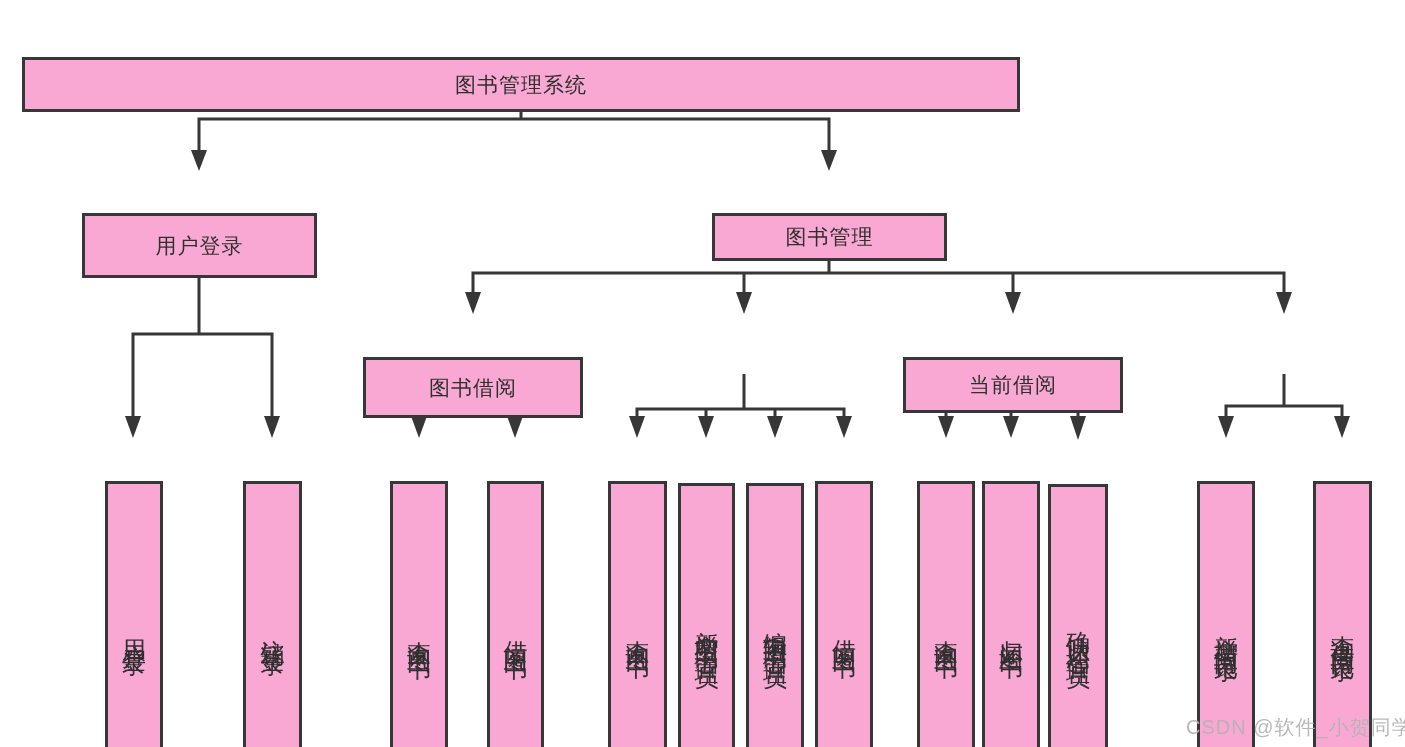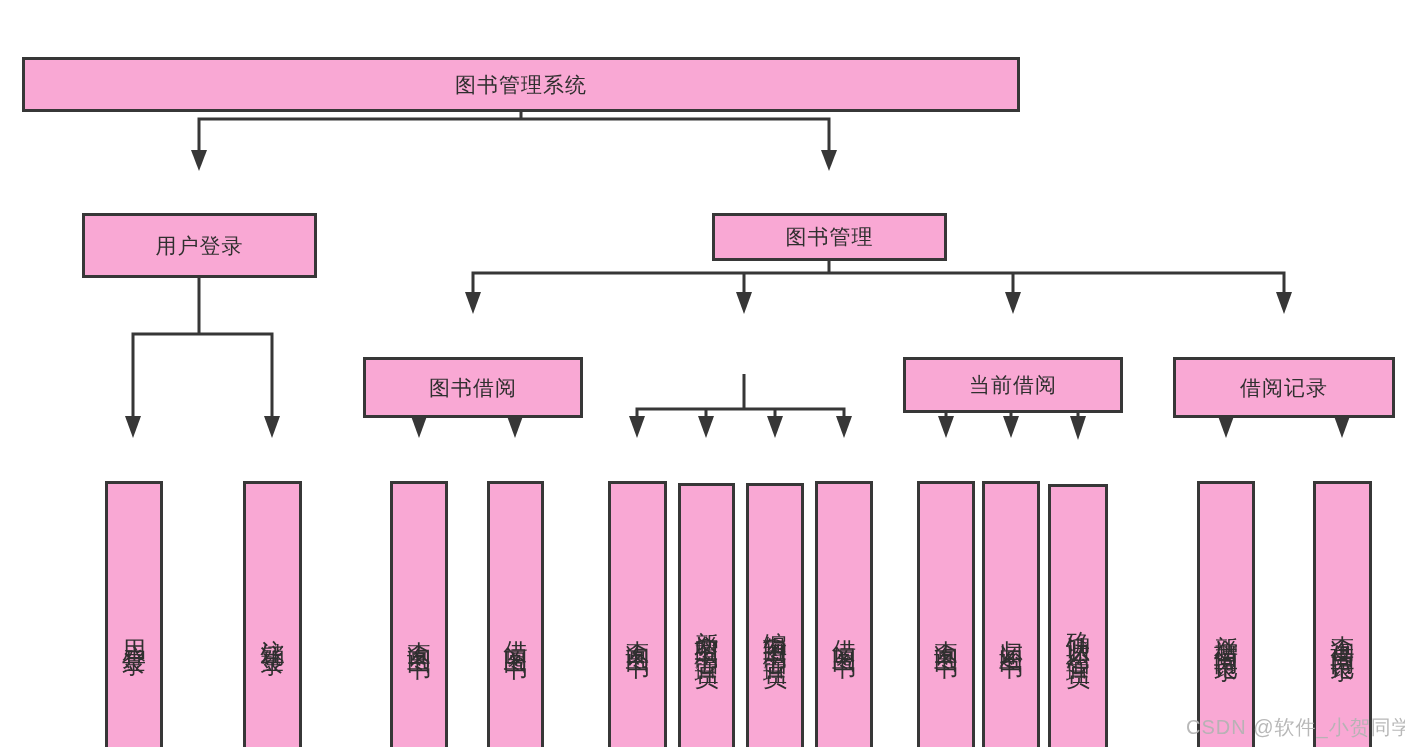--- a/index.html
+++ b/index.html
@@ -103,23 +103,20 @@
   <div class="node" style="left:712px;top:169px;width:235px;height:48px;">
     <span class="lbl">图书管理</span>
   </div>
 
   <div class="node" style="left:363px;top:313px;width:220px;height:61px;">
     <span class="lbl">图书借阅</span>
   </div>
   <div class="node" style="left:903px;top:313px;width:220px;height:56px;">
     <span class="lbl">当前借阅</span>
   </div>
-  <div class="node" style="left:1173px;top:313px;width:222px;height:61px;">
-    <span class="lbl">借阅记录</span>
-  </div>
 
   <div class="node leaf" style="left:105px;top:437px;width:58px;height:298px;">
     <span class="lbl">用户登录</span>
   </div>
   <div class="node leaf" style="left:243px;top:437px;width:59px;height:298px;">
     <span class="lbl">注销登录</span>
   </div>
 
   <div class="node leaf" style="left:390px;top:437px;width:58px;height:301px;">
     <span class="lbl">查询图书</span>

